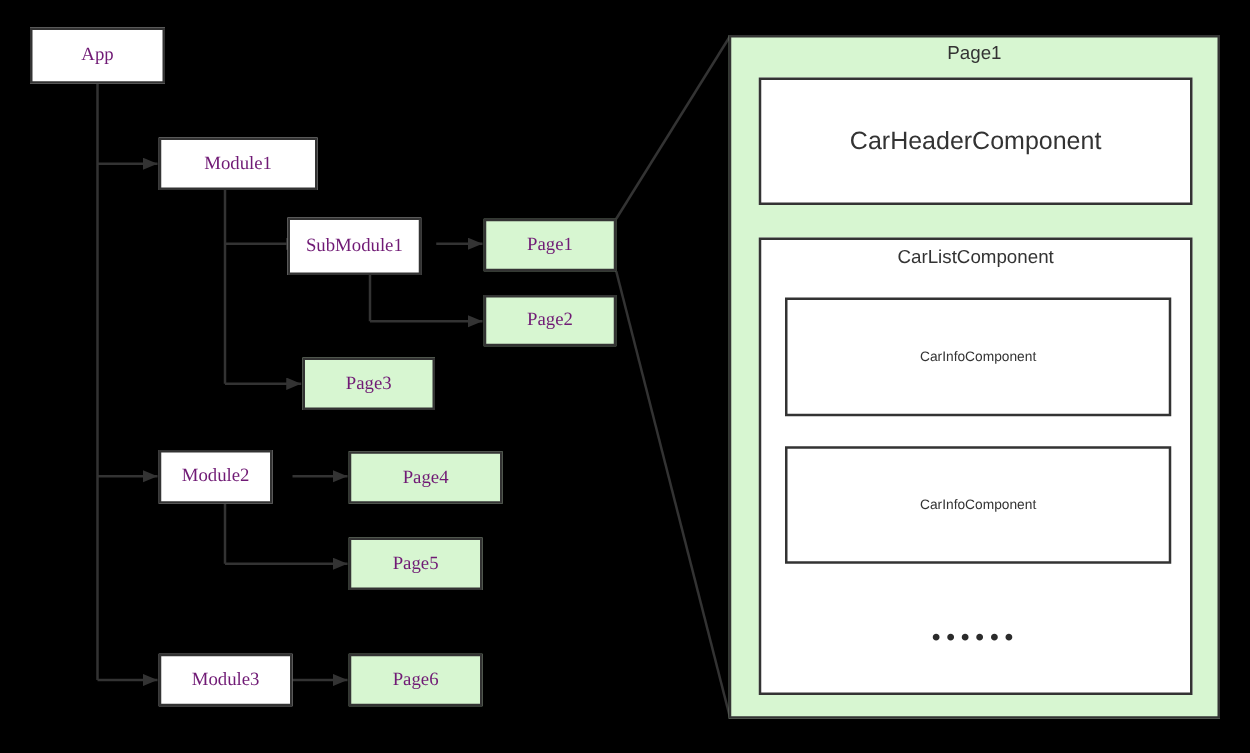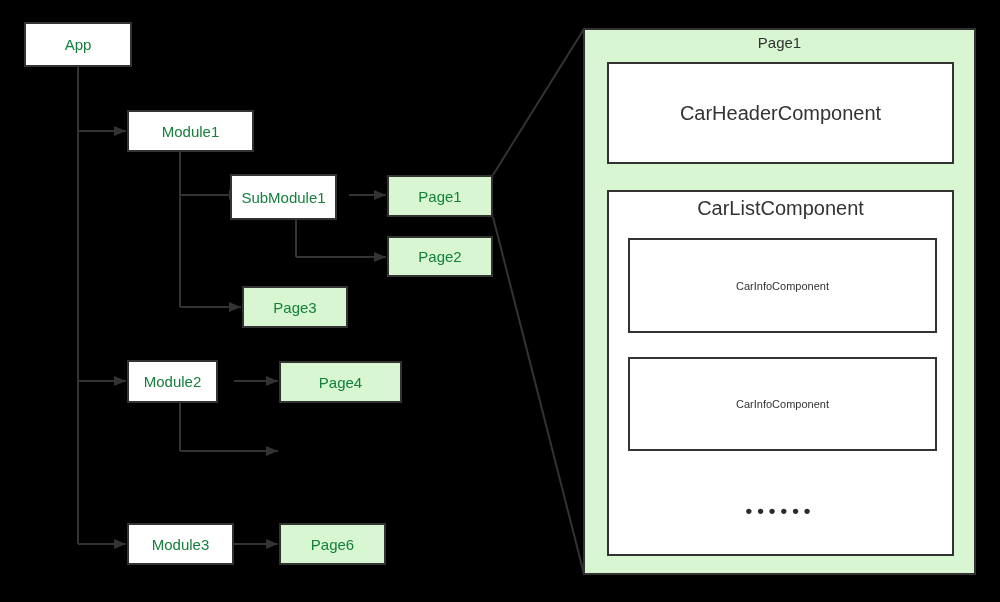--- a/index.html
+++ b/index.html
@@ -12,21 +12,22 @@
     overflow:hidden;
   }
   .wires{position:absolute;left:0;top:0;width:1000px;height:602px;}
   .wires line{stroke:#333;stroke-width:2;}
   .node{
     position:absolute;
     box-sizing:border-box;
     border:2px solid #333;
     display:flex;align-items:center;justify-content:center;
     font-size:15px;
-    color:#15803d;
+    color:#701a75;
+    font-family:Liberation Serif, serif;
   }
   .node.module{background:#ffffff;}
   .node.page{background:#d7f6d1;}
   .panel{
     position:absolute;
     left:583px;top:28px;width:393px;height:547px;
     box-sizing:border-box;
     background:#d7f6d1;
     border:2px solid #333;
   }
@@ -38,21 +39,21 @@
     position:absolute;
     box-sizing:border-box;
     background:#ffffff;
     border:2px solid #333;
   }
   .header-box{left:22px;top:32px;width:347px;height:102px;
     display:flex;align-items:center;justify-content:center;font-size:20px;}
   .list-box{left:22px;top:160px;width:347px;height:366px;}
   .list-title{
     position:absolute;left:0;right:0;top:5px;
-    text-align:center;font-size:20px;color:#333;
+    text-align:center;font-size:15px;color:#333;
   }
   .info-box{
     left:19px;width:309px;
     display:flex;align-items:center;justify-content:center;font-size:11px;
   }
   .info-1{top:46px;height:95px;}
   .info-2{top:165px;height:94px;}
   .dots{
     position:absolute;left:0;right:0;top:308px;
     text-align:center;
@@ -95,20 +96,21 @@
   </svg>
 
   <div class="node module" style="left:24px;top:22px;width:108px;height:45px">App</div>
   <div class="node module" style="left:127px;top:110px;width:127px;height:42px">Module1</div>
   <div class="node module" style="left:230px;top:174px;width:107px;height:46px">SubModule1</div>
   <div class="node page" style="left:387px;top:175px;width:106px;height:42px">Page1</div>
   <div class="node page" style="left:387px;top:236px;width:106px;height:41px">Page2</div>
   <div class="node page" style="left:242px;top:286px;width:106px;height:42px">Page3</div>
   <div class="node module" style="left:127px;top:360px;width:91px;height:43px">Module2</div>
   <div class="node page" style="left:279px;top:361px;width:123px;height:42px">Page4</div>
+  <div class="node page" style="left:279px;top:430px;width:107px;height:42px">Page5</div>
   <div class="node module" style="left:127px;top:523px;width:107px;height:42px">Module3</div>
   <div class="node page" style="left:279px;top:523px;width:107px;height:42px">Page6</div>
 
   <div class="panel">
     <div class="panel-title">Page1</div>
 
     <div class="wbox header-box">CarHeaderComponent</div>
 
     <div class="wbox list-box">
       <div class="list-title">CarListComponent</div>

